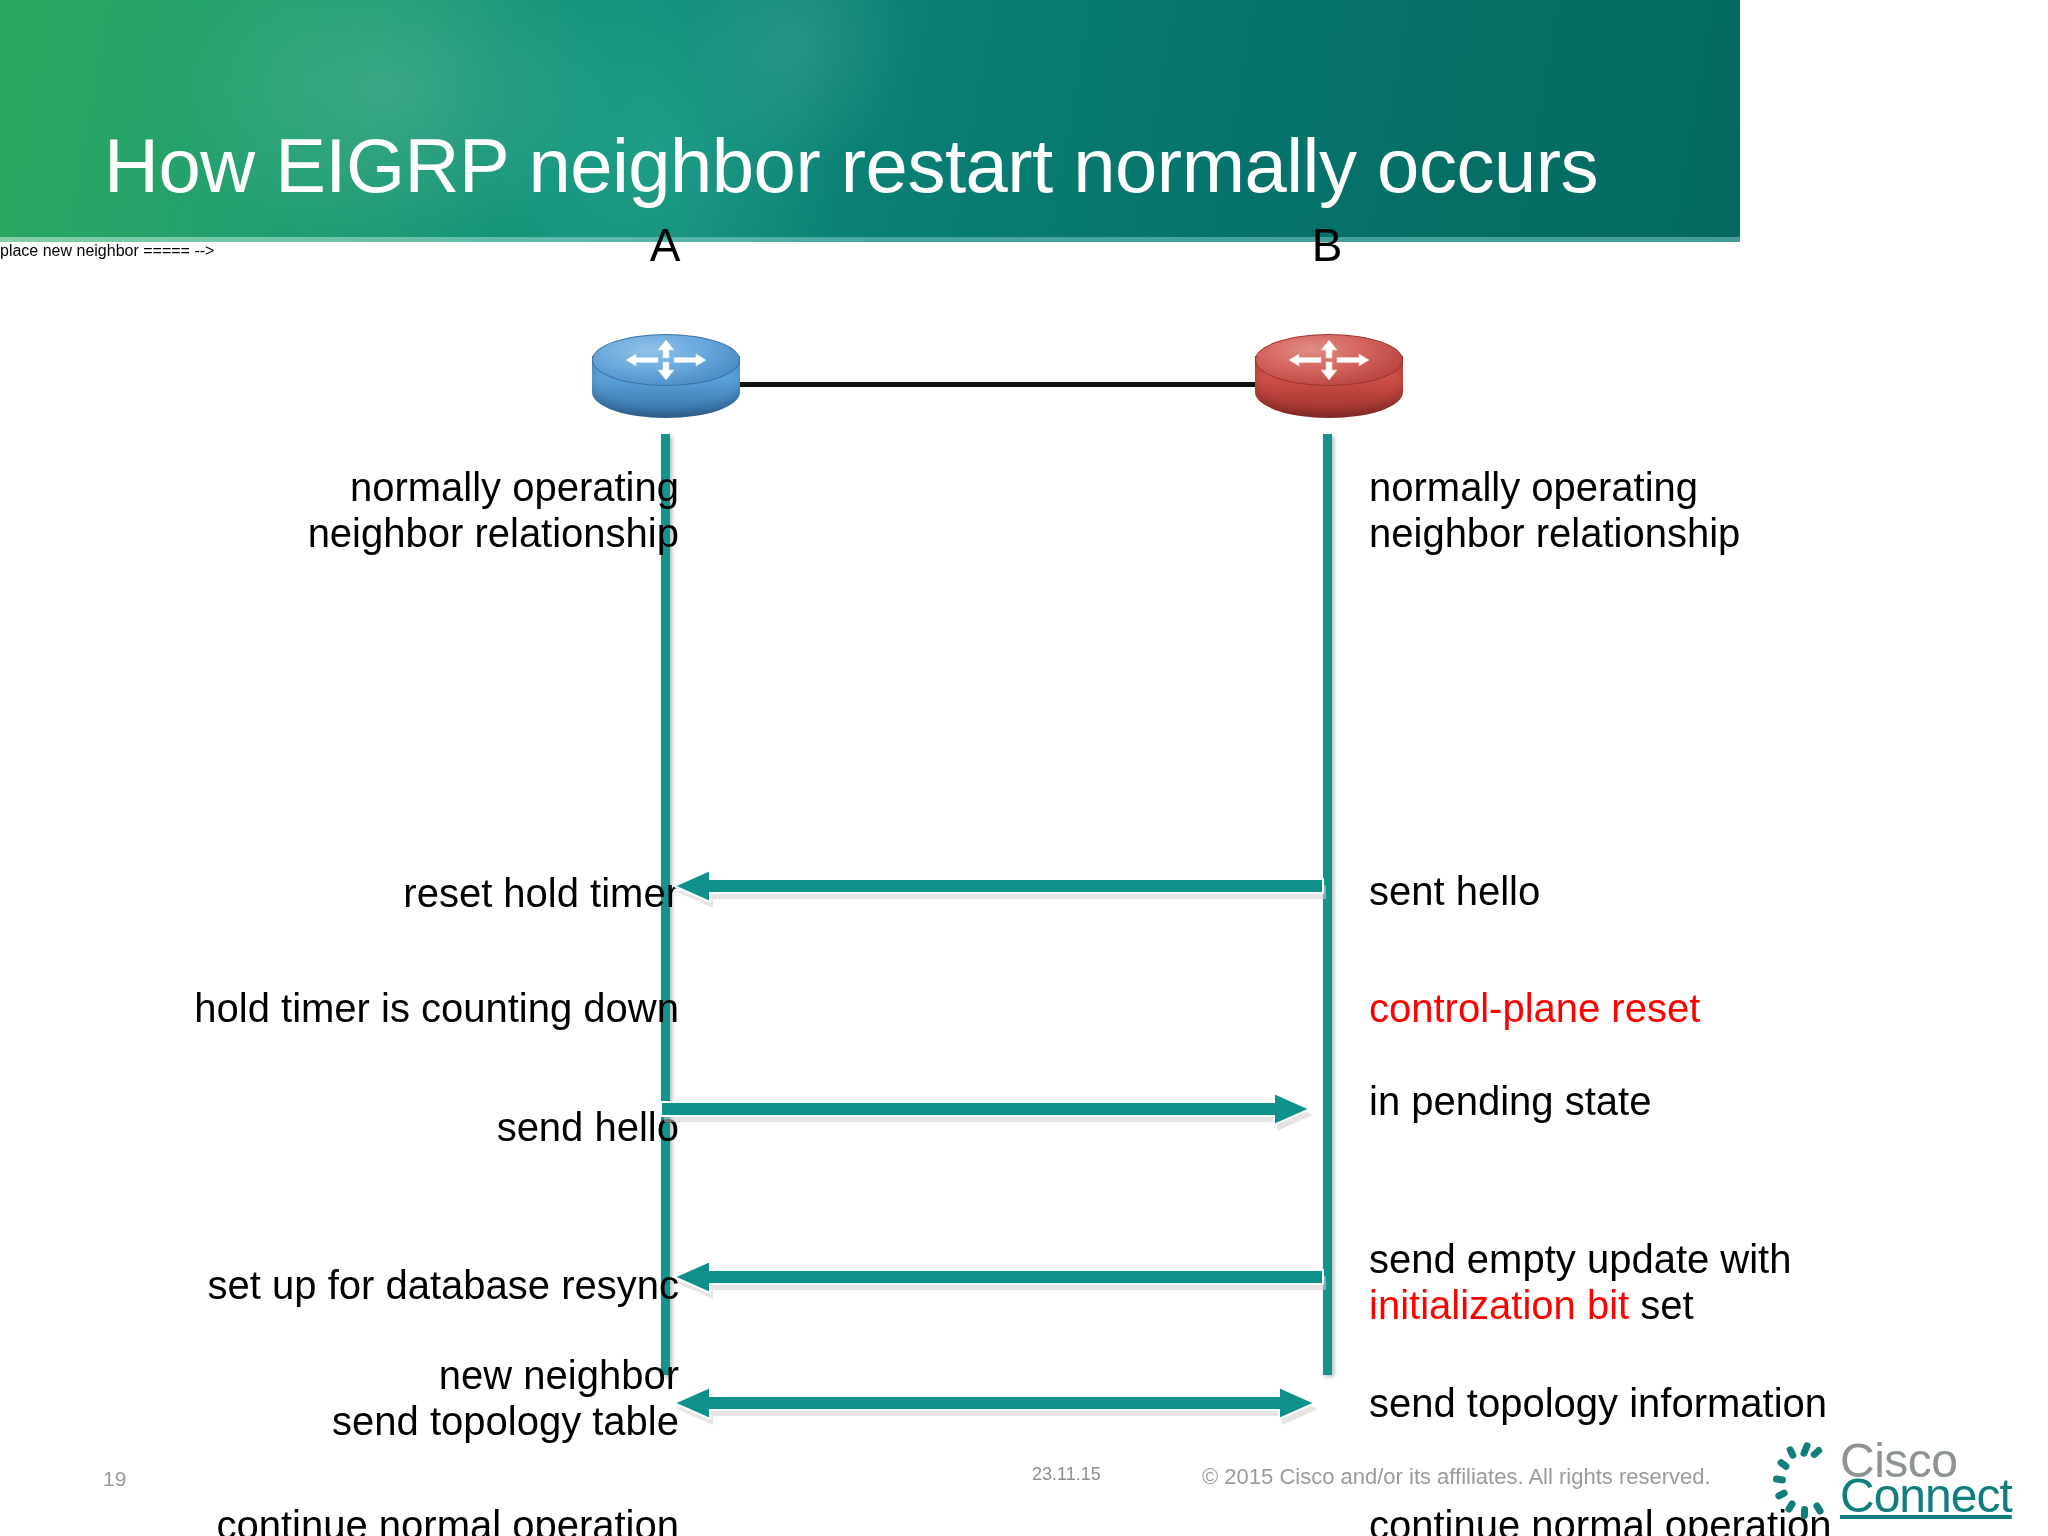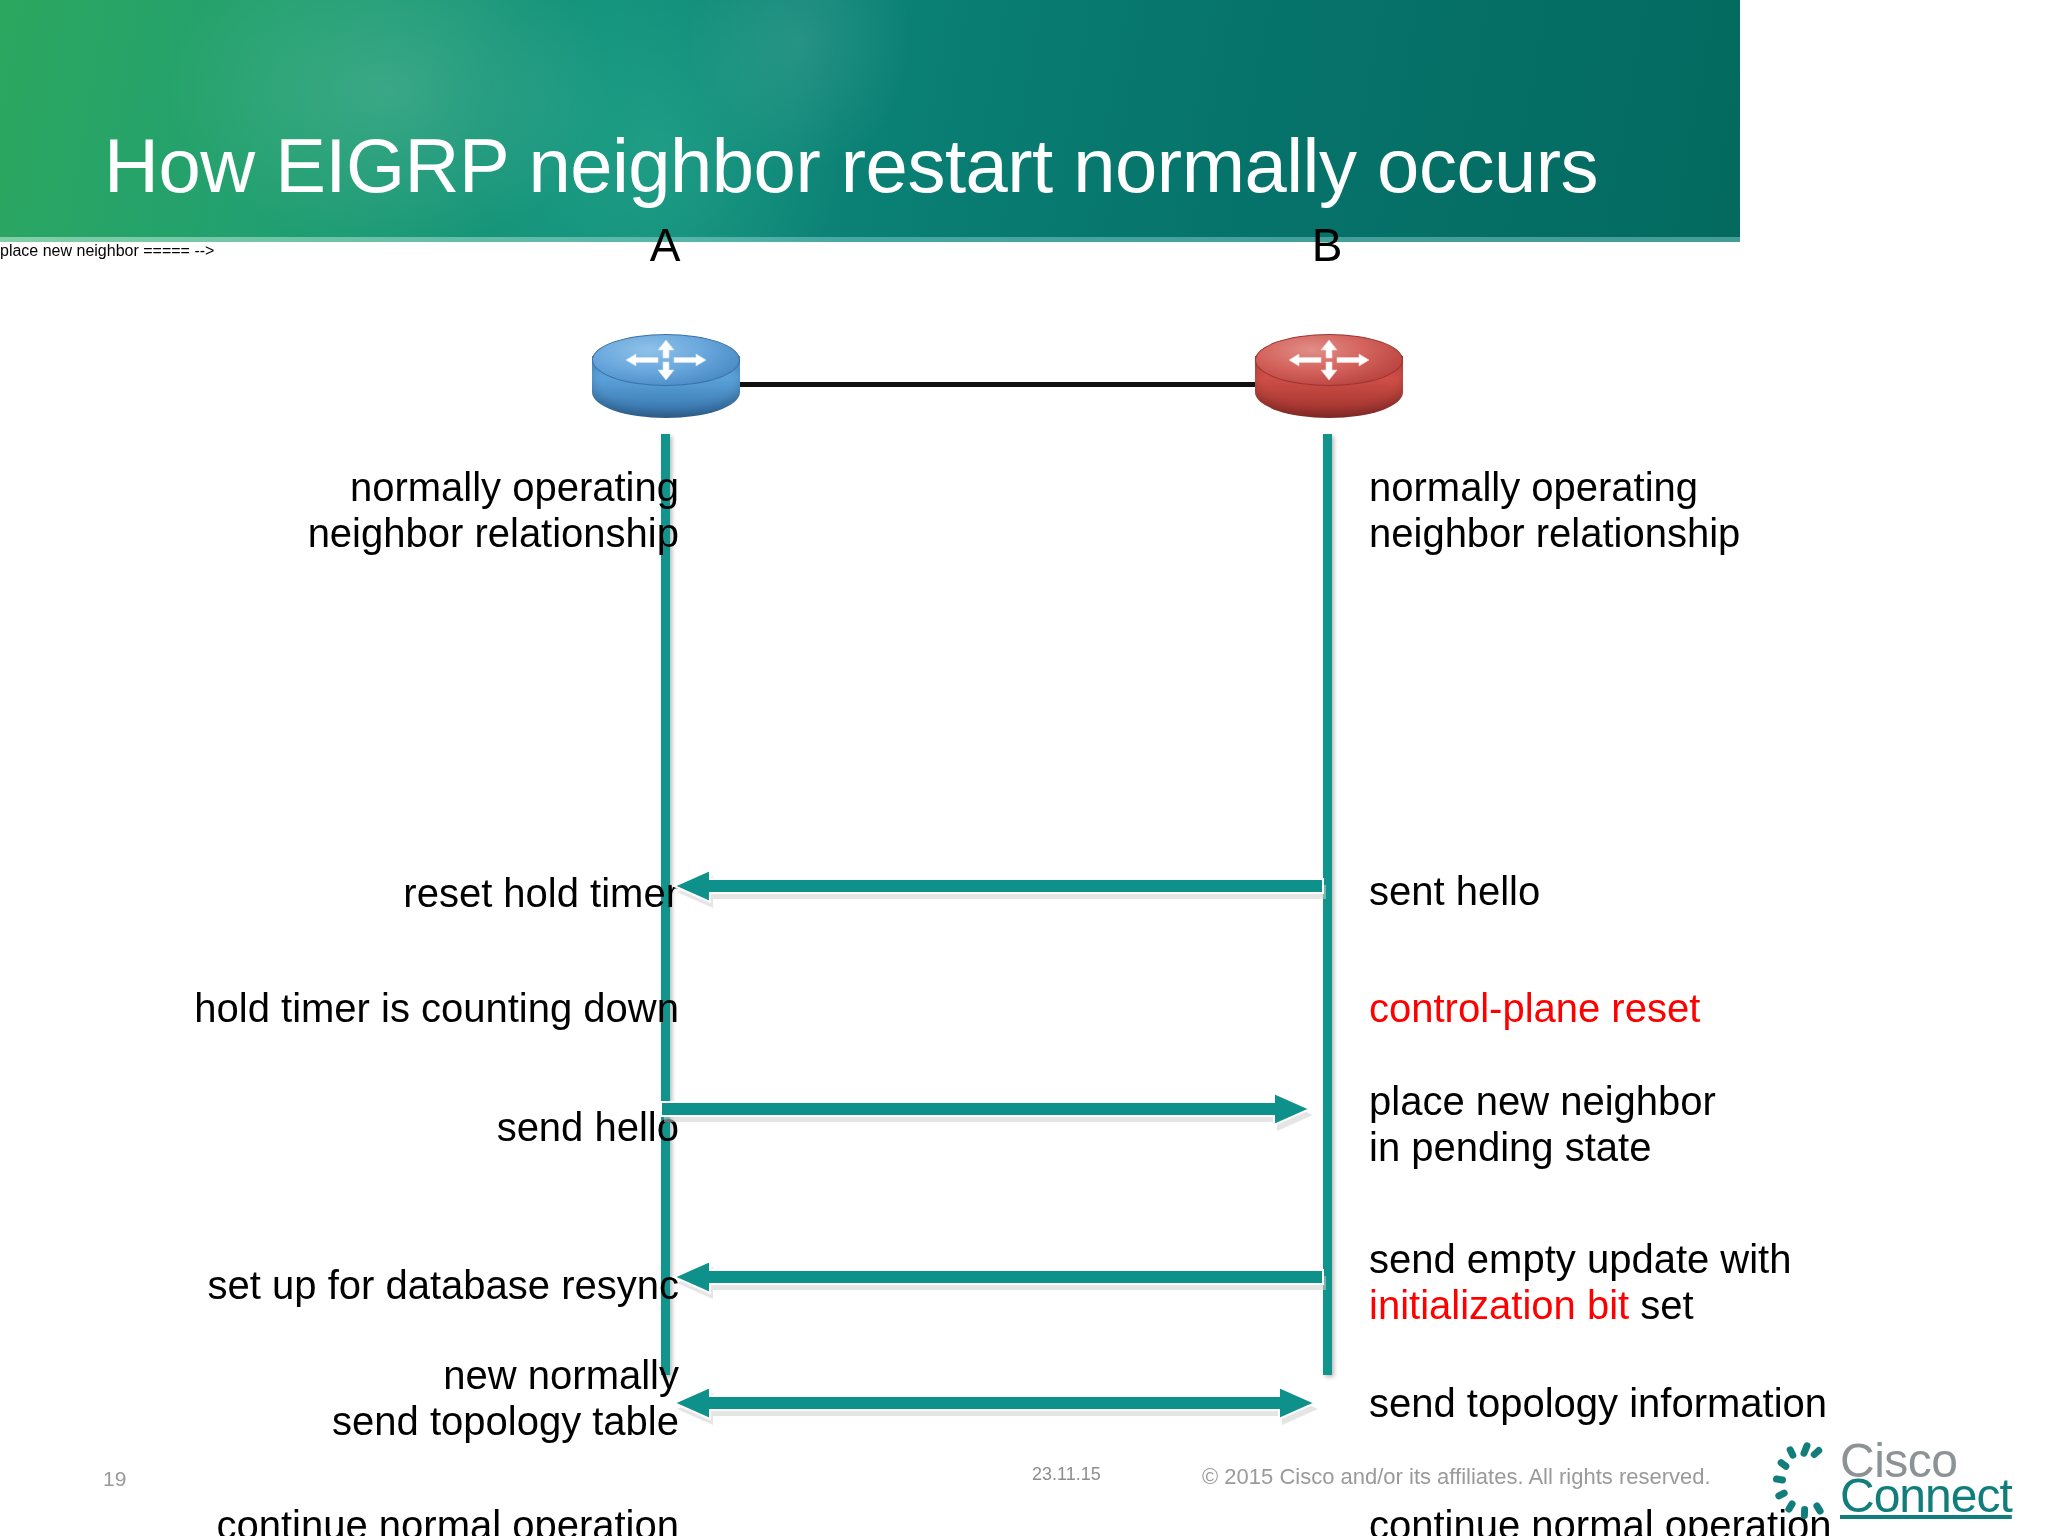--- a/index.html
+++ b/index.html
@@ -228,42 +228,41 @@
   <div class="row-text left" style="left:161px; top:862px; width:490px;">send hello</div>
   <div class="msg-arrow" style="left:661px; top:858px; width:657px;">
     <svg viewBox="0 0 657 34" preserveAspectRatio="none">
       <g transform="translate(3,4)">
         <path d="M613 4 L0 4 L0 18 L613 18 L613 27 L649 11 L613 -5 Z" fill="#cfcfcf" opacity="0.55"></path>
       </g>
       <path d="M613 2 L0 2 L0 16 L613 16 L613 25 L649 9 L613 -7 Z" fill="#0E918A" stroke="#ffffff" stroke-width="2"></path>
     </svg>
   </div>
   <div class="row-text right" style="left:1341px; top:836px; width:660px;">
-    <div>place new neighbor</div>
     <div>in pending state</div>
   </div>
 
   
   <div class="row-text left" style="left:110px; top:1020px; width:541px;">set up for database resync</div>
   <div class="msg-arrow" style="left:666px; top:1026px; width:657px;">
     <svg viewBox="0 0 657 34" preserveAspectRatio="none">
       <g transform="translate(3,4)">
         <path d="M44 4 L657 4 L657 18 L44 18 L44 27 L8 11 L44 -5 Z" fill="#cfcfcf" opacity="0.55"></path>
       </g>
       <path d="M44 2 L657 2 L657 16 L44 16 L44 25 L8 9 L44 -7 Z" fill="#0E918A" stroke="#ffffff" stroke-width="2"></path>
     </svg>
   </div>
   <div class="row-text right" style="left:1341px; top:994px; width:680px;">
     <div>send empty update with</div>
     <div><span class="red-text">initialization bit</span><span> set</span></div>
   </div>
 
   
   <div class="row-text left" style="left:161px; top:1110px; width:490px;">
-    <div>new normally</div>
+    <div>new neighbor</div>
     <div>send topology table</div>
   </div>
   <div class="msg-arrow" style="left:666px; top:1152px; width:657px;">
     <svg viewBox="0 0 657 34" preserveAspectRatio="none">
       <g transform="translate(3,4)">
         <path d="M44 4 L613 4 L613 -5 L649 11 L613 27 L613 18 L44 18 L44 27 L8 11 L44 -5 Z" fill="#cfcfcf" opacity="0.55"></path>
       </g>
       <path d="M44 2 L613 2 L613 -7 L649 9 L613 25 L613 16 L44 16 L44 25 L8 9 L44 -7 Z" fill="#0E918A" stroke="#ffffff" stroke-width="2"></path>
     </svg>
   </div>

